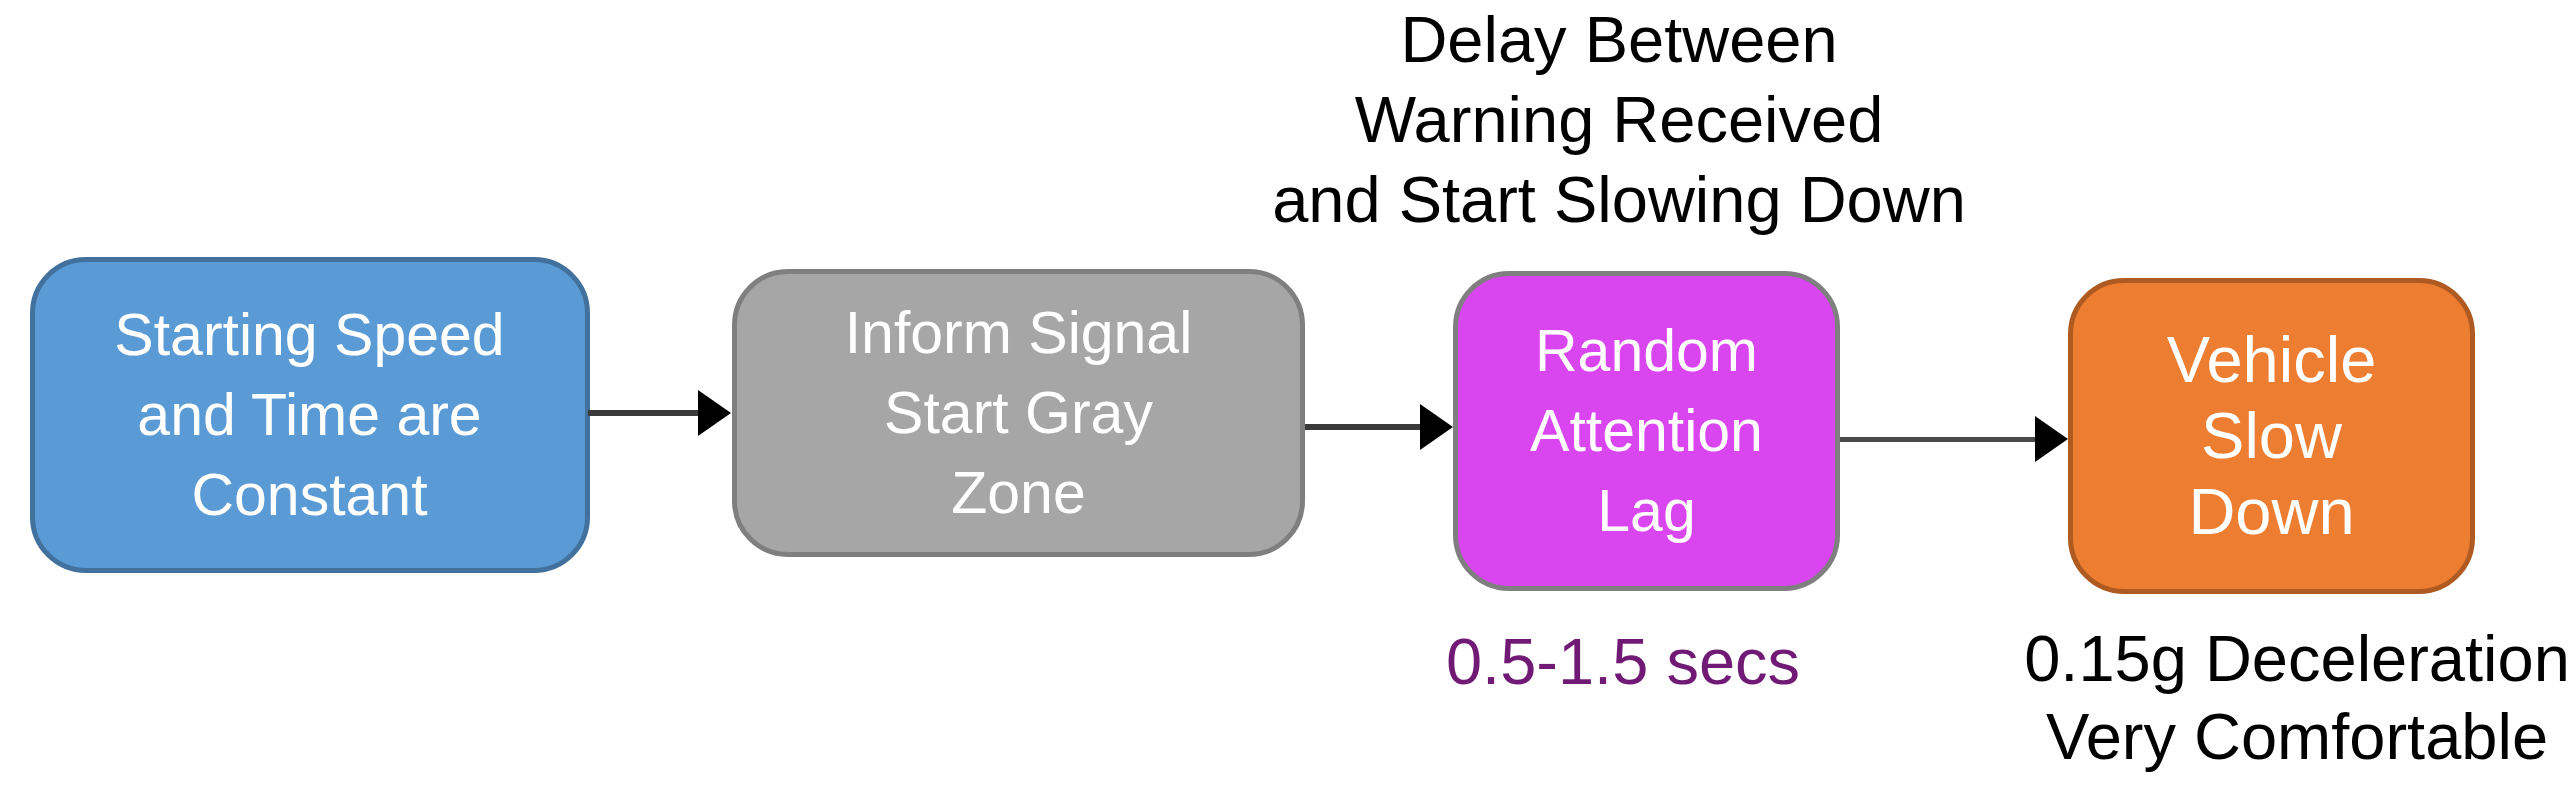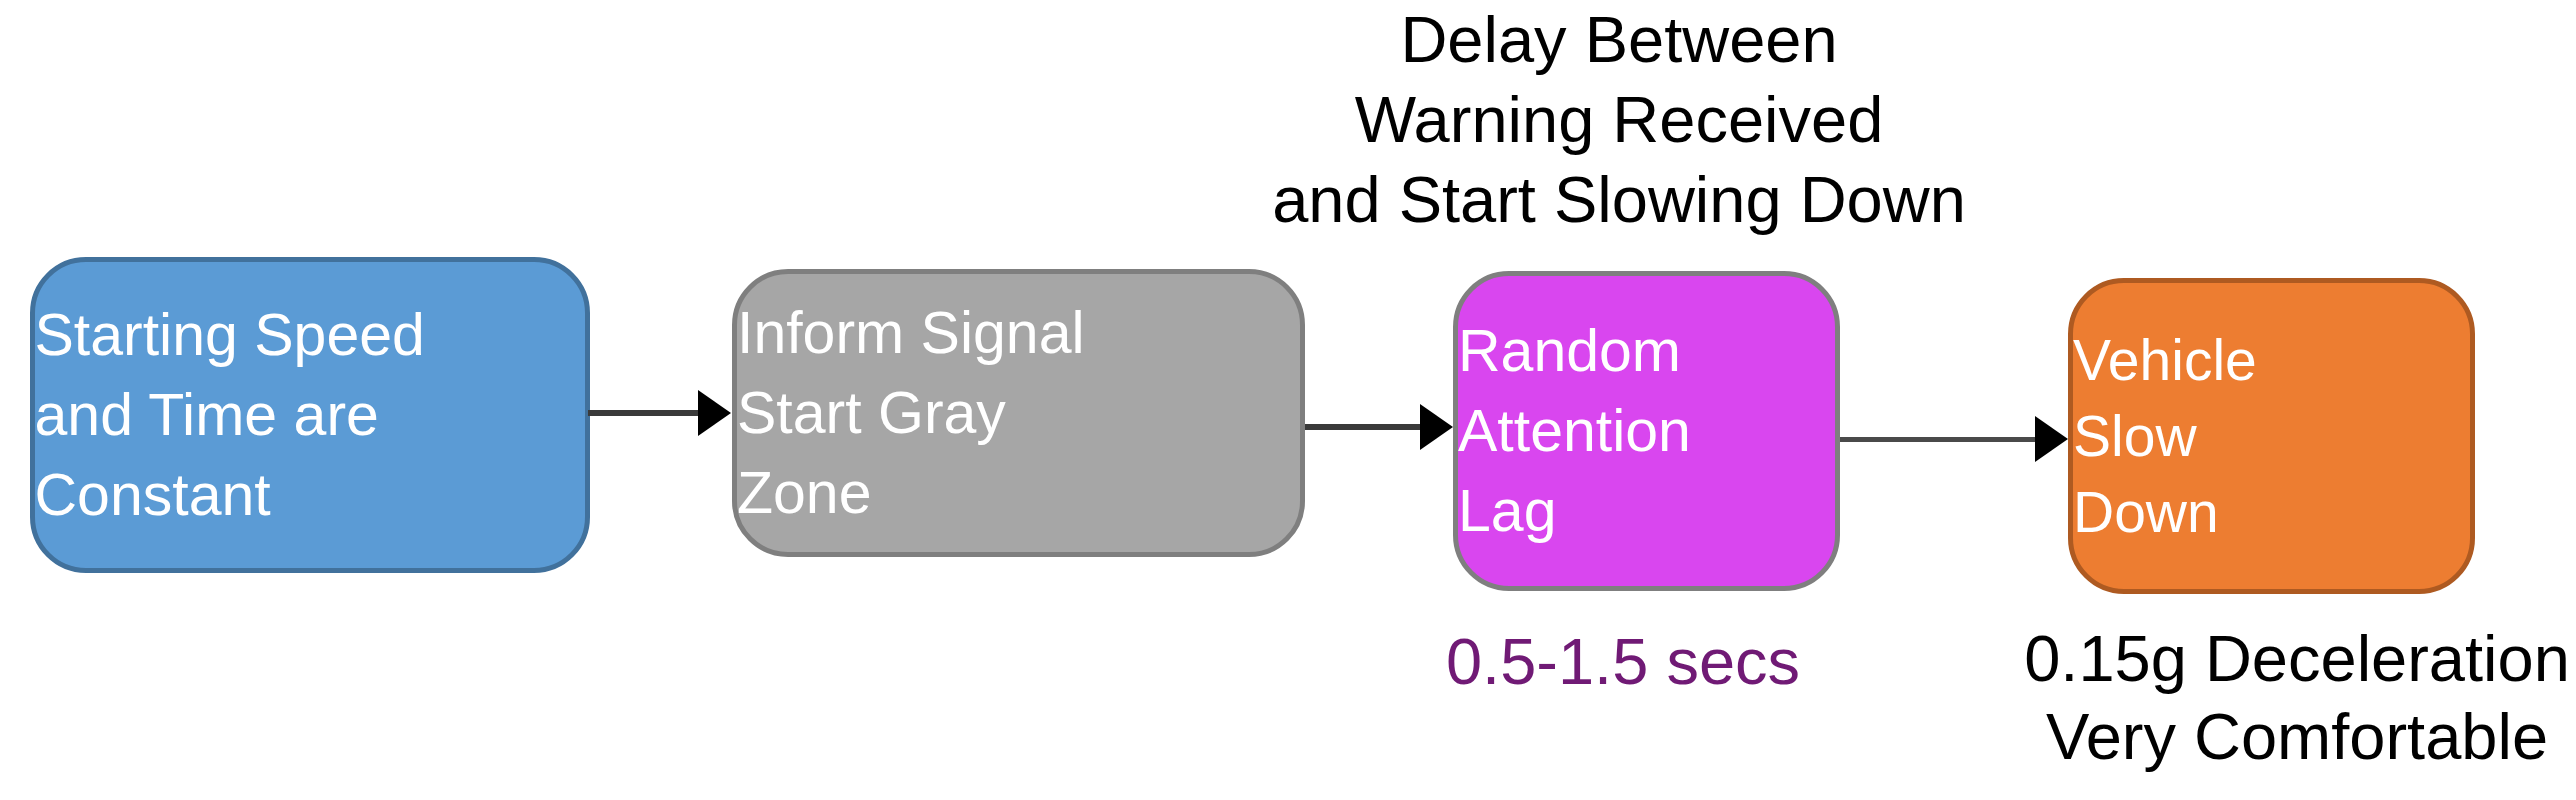--- a/index.html
+++ b/index.html
@@ -17,31 +17,31 @@
   
   .node {
     position: absolute;
     box-sizing: border-box;
     border-style: solid;
     border-width: 5.4px;
     border-radius: 56px;
     display: flex;
     flex-direction: column;
     justify-content: center;
-    align-items: flex-start;
+    align-items: center;
     text-align: center;
     font-size: 59px;
     line-height: 80px;
   }
   .node .node-line { white-space: nowrap; }
 
   .node-1 { left: 29.5px;   top: 257px; width: 560px; height: 316px; }
   .node-2 { left: 732px;  top: 269px; width: 573px; height: 288px; }
   .node-3 { left: 1453px; top: 271px; width: 387px; height: 320px; }
-  .node-4 { left: 2068px; top: 278px; width: 407px; height: 316px; line-height: 76px; font-size: 57px; }
+  .node-4 { left: 2068px; top: 278px; width: 407px; height: 316px; line-height: 76px; font-size: 65px; }
 
   
   .arrow-line {
     position: absolute;
     height: 6.3px;
   }
   .arrow-head {
     position: absolute;
     width: 0;
     height: 0;

